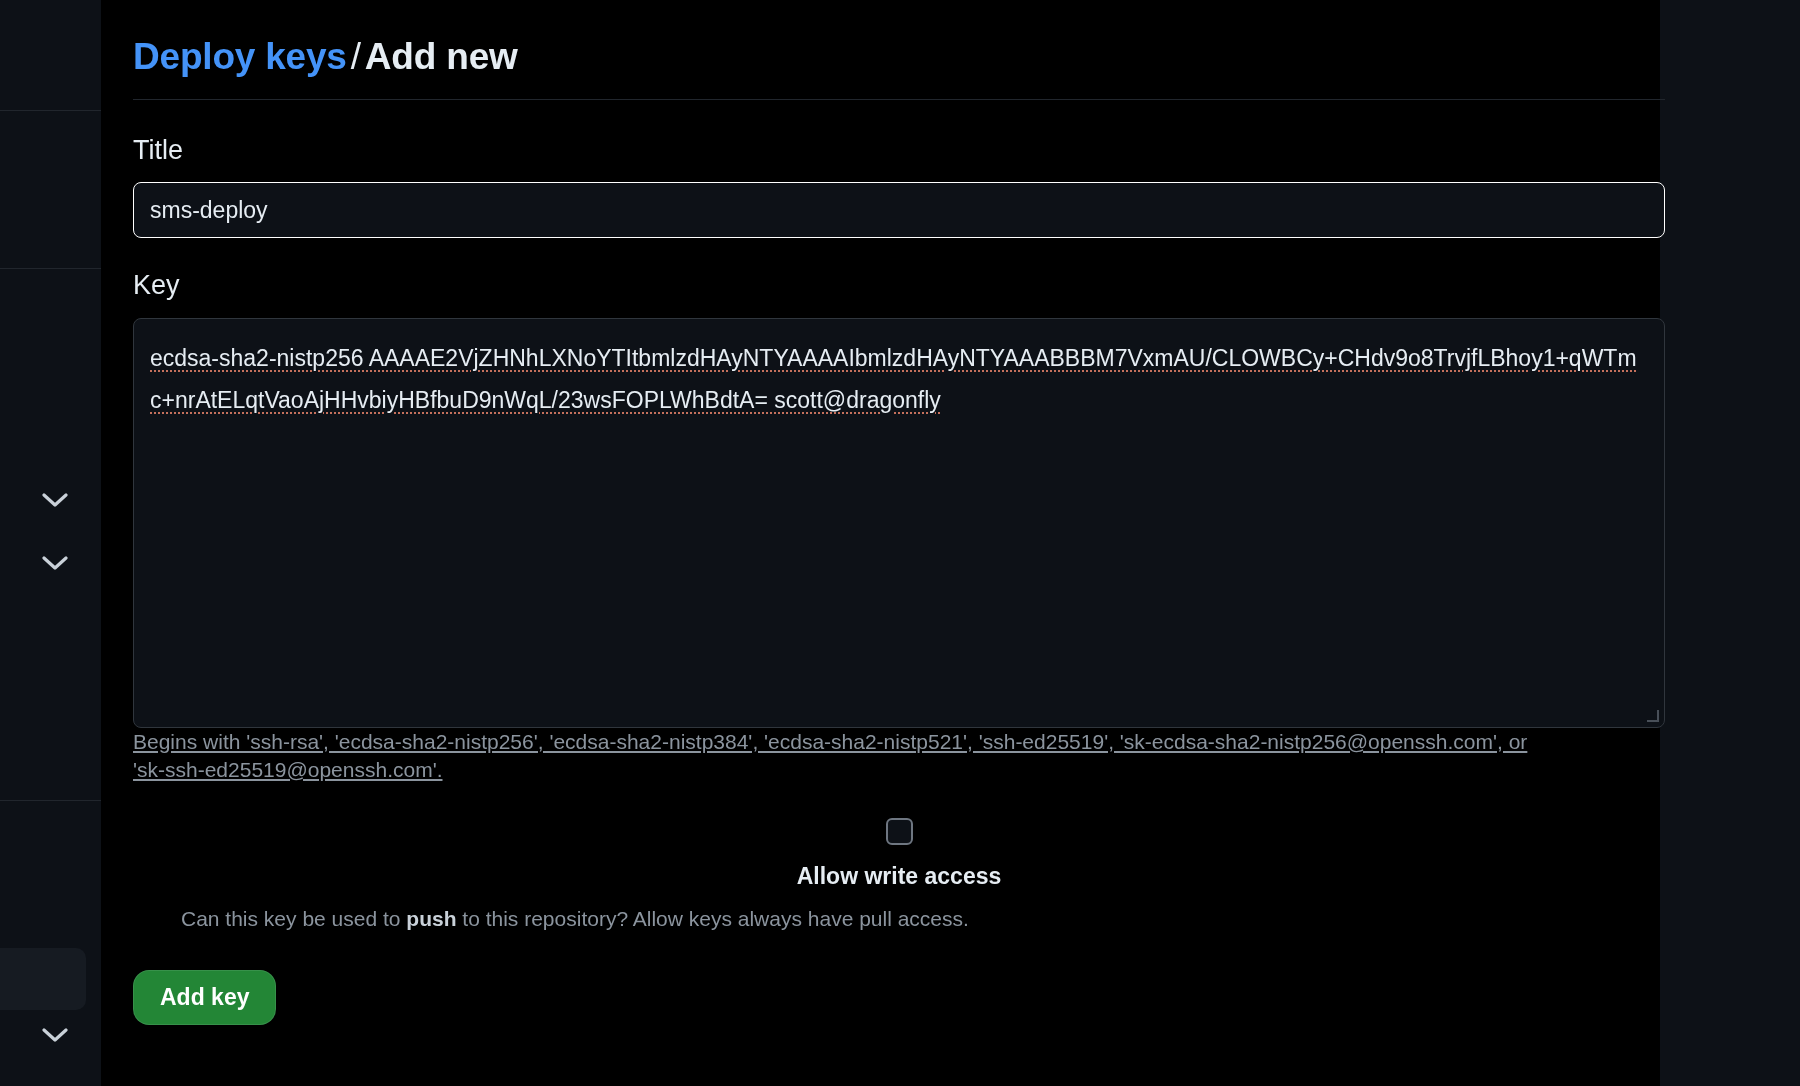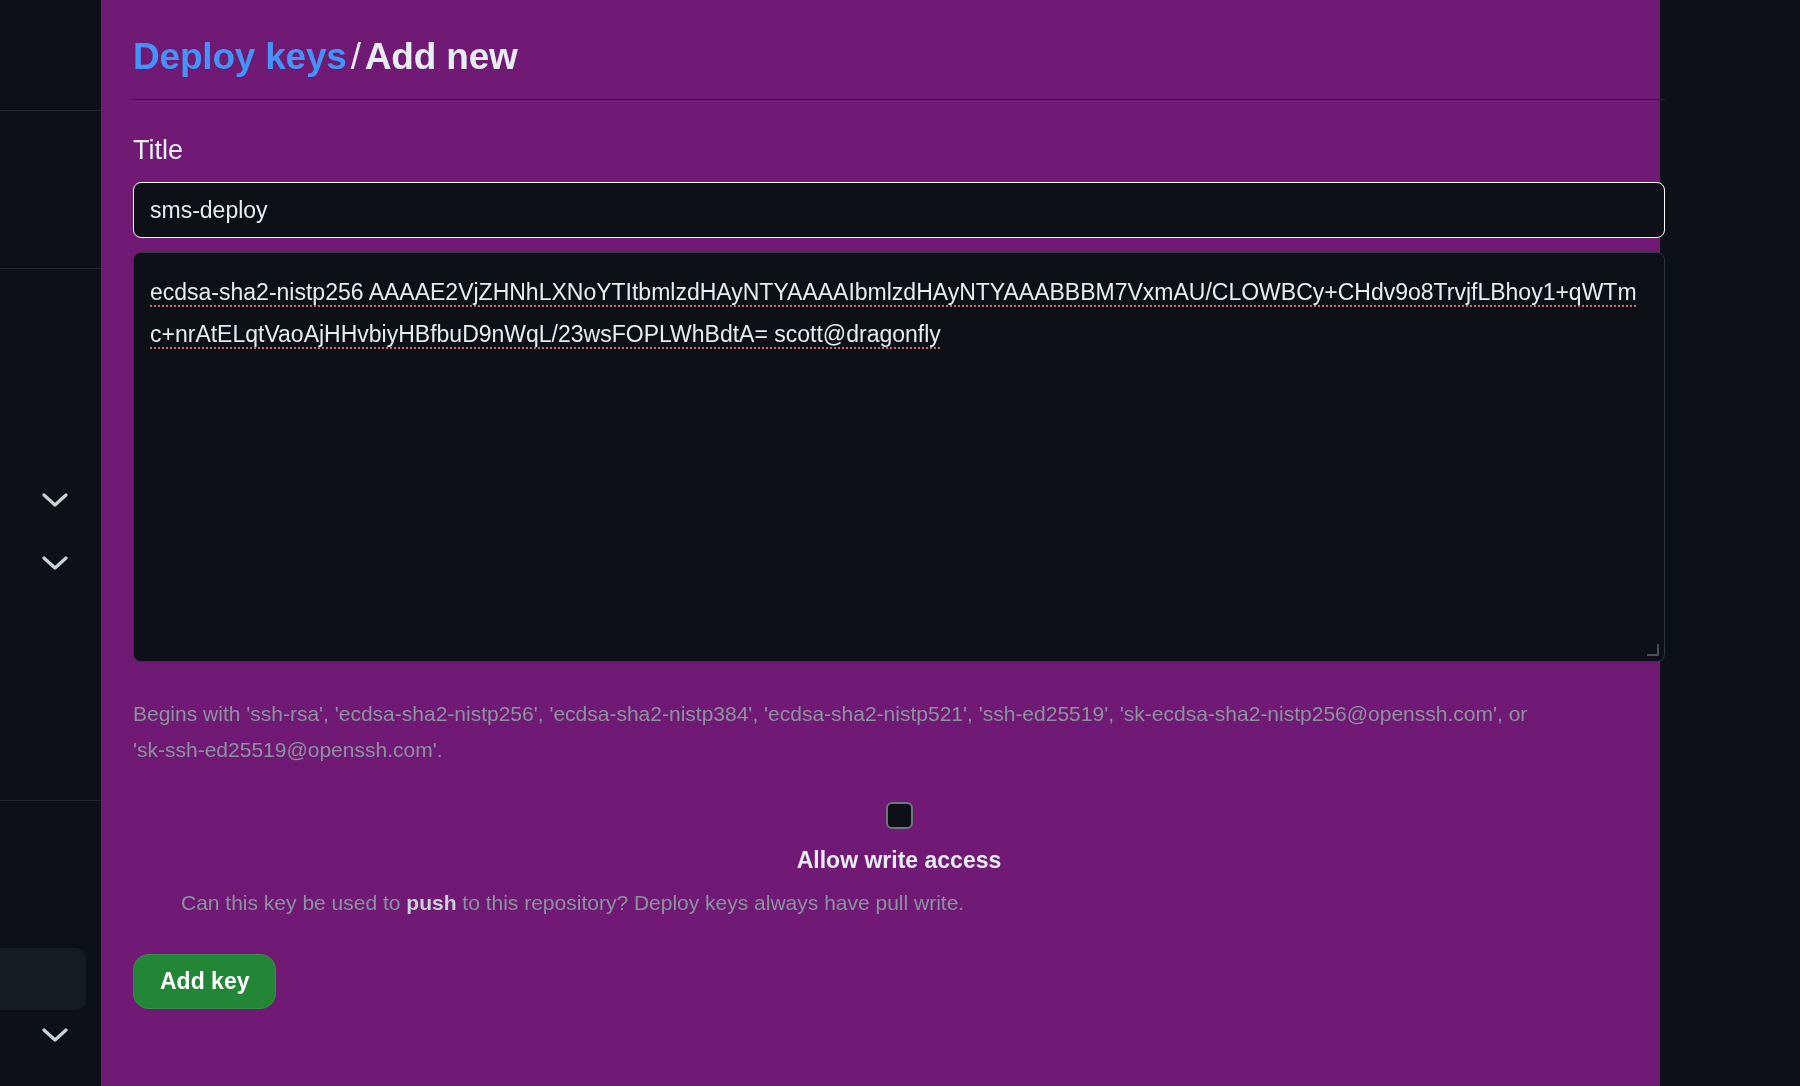--- a/index.html
+++ b/index.html
@@ -11,21 +11,21 @@
     height: 1086px;
     background: #0d1117;
     font-family: "Liberation Sans", sans-serif;
     overflow: hidden;
   }
 
   .page {
     position: relative;
     width: 1660px;
     height: 1086px;
-    background: #701a75;
+    background: #000000;
   }
 
   
   .sidebar {
     position: absolute;
     left: 0;
     top: 0;
     width: 101px;
     height: 1086px;
     background: #0d1117;
@@ -165,25 +165,26 @@
     position: absolute;
     right: 2px;
     bottom: 2px;
     width: 10px;
     height: 10px;
     border-right: 2px solid #484f58;
     border-bottom: 2px solid #484f58;
   }
 
   .help-text {
-    margin-top: 34px;
+    margin-top: 0;
     width: 1400px;
     font-size: 21px;
-    line-height: 36px;
+    line-height: 28px;
     color: #8b949e;
+    text-decoration: underline;
   }
 
   .checkbox-row {
     margin-top: 34px;
     display: flex;
     align-items: center;
     gap: 18px;
     flex-direction: column;
   }
   .checkbox-box {
@@ -262,32 +263,33 @@
       <a>Deploy keys</a><span class="sep">/</span><span class="current">Add new</span>
     </div>
 
     <div class="header-rule"></div>
 
     
     <div class="field-label">Title</div>
     <input class="text-input" type="text" value="sms-deploy" style="">
 
     
+    <div class="field-label key-label">Key</div>
     <div class="key-area-wrap">
       <textarea class="key-area" spellcheck="false" style="">ecdsa-sha2-nistp256 AAAAE2VjZHNhLXNoYTItbmlzdHAyNTYAAAAIbmlzdHAyNTYAAABBBM7VxmAU/CLOWBCy+CHdv9o8TrvjfLBhoy1+qWTmc+nrAtELqtVaoAjHHvbiyHBfbuD9nWqL/23wsFOPLWhBdtA= scott@dragonfly</textarea>
       <div class="resize-grip"></div>
     </div>
 
     <div class="help-text">Begins with 'ssh-rsa', 'ecdsa-sha2-nistp256', 'ecdsa-sha2-nistp384', 'ecdsa-sha2-nistp521', 'ssh-ed25519', 'sk-ecdsa-sha2-nistp256@openssh.com', or 'sk-ssh-ed25519@openssh.com'.</div>
 
     
     <div class="checkbox-row">
       <div class="checkbox-box"></div>
       <div class="checkbox-label">Allow write access</div>
     </div>
 
-    <div class="checkbox-help"><span>Can this key be used to </span><b>push</b><span> to this repository? Deploy keys always have pull write.</span></div>
+    <div class="checkbox-help"><span>Can this key be used to </span><b>push</b><span> to this repository? Allow keys always have pull access.</span></div>
 
     
     <button class="submit-btn">Add key</button>
 
   </div>
 </div>
 
 </body></html>

